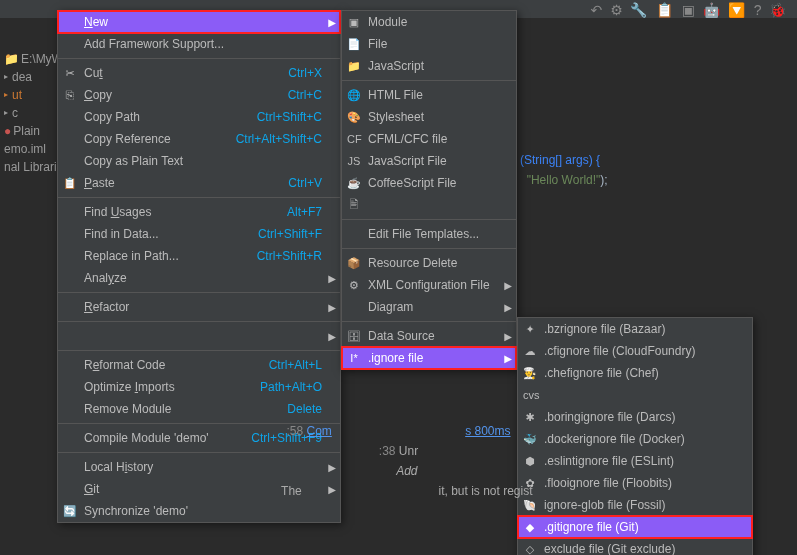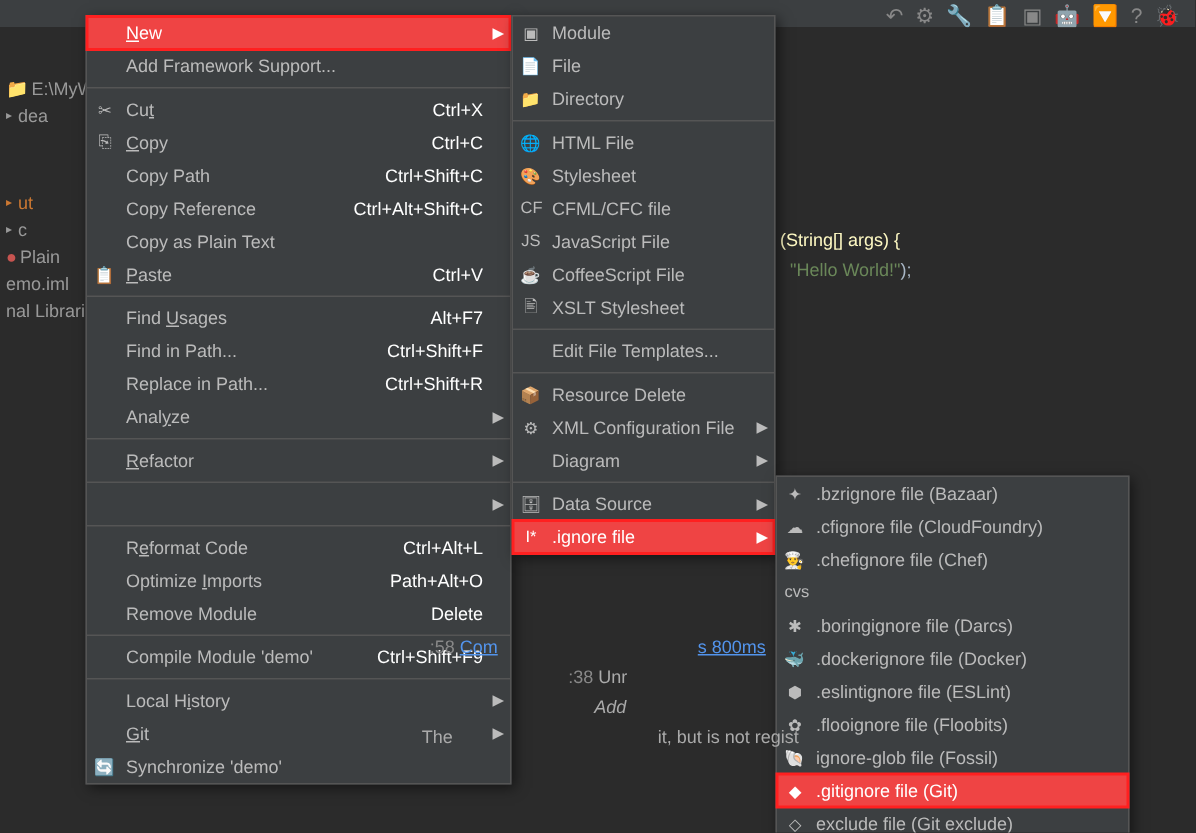--- a/index.html
+++ b/index.html
@@ -2,35 +2,35 @@
 <html><head>
 <meta charset="utf-8">
 <style>
 * { margin: 0; padding: 0; box-sizing: border-box; font-family: "Segoe UI", Arial, sans-serif; font-size: 12px; }
 body { background: #2b2b2b; color: #bbbbbb; width: 797px; height: 555px; overflow: hidden; position: relative; }
 .toolbar { height: 18px; background: #3c3f41; display: flex; align-items: center; padding: 0 4px; }
 .toolbar-right { position: absolute; top: 2px; right: 10px; display: flex; gap: 8px; }
 .toolbar-right span { color: #888; font-size: 14px; }
 .proj-tree { position: absolute; left: 0; top: 50px; width: 60px; color: #999; font-size: 11px; line-height: 18px; padding-left: 4px; }
 .proj-tree .it { display: flex; align-items: center; gap: 2px; }
-.proj-tree .orange { color: #cc7832; margin-top: 40px; }
+.proj-tree .orange { color: #cc7832; }
 .proj-tree .red { color: #c75450; }
 .proj-tree .folder::before { content: "▸"; margin-right: 2px; font-size: 8px; }
 .menu { position: absolute; background: #3c3f41; border: 1px solid #555; box-shadow: 2px 2px 8px rgba(0,0,0,.5); }
 .menu-item { display: flex; align-items: center; padding: 3px 18px 3px 26px; color: #bbbbbb; white-space: nowrap; position: relative; min-height: 22px; }
 .menu-item .icon { position: absolute; left: 5px; width: 14px; text-align: center; font-size: 11px; }
 .menu-item .label { flex: 1; }
-.menu-item .shortcut { color: #ffffff; margin-left: 24px; }
+.menu-item .shortcut { color: #0ea5e9; margin-left: 24px; }
 .menu-item .arrow { position: absolute; right: 4px; font-size: 10px; }
-.menu-item.selected { background: #ef4444; color: #fff; }
+.menu-item.selected { background: #8b5cf6; color: #fff; }
 .menu-sep { height: 1px; background: #555; margin: 3px 0; }
 .underline { text-decoration: underline; }
 .highlight-red { outline: 2px solid #ff2020; outline-offset: -1px; }
 .code { position: absolute; left: 520px; top: 150px; font-family: Consolas, monospace; color: #a9b7c6; line-height: 20px; }
-.code .kw { color: #fef9c3; }
+.code .kw { color: #3b82f6; }
 .code .str { color: #6a8759; }
 .console { position: absolute; left: 0; bottom: 0; right: 0; height: 140px; padding: 6px 10px; font-family: Consolas, monospace; color: #aaa; line-height: 20px; text-align: center; }
 .console .time { color: #888; }
 .console .link { color: #5394ec; text-decoration: underline; }
 .m1 { left: 57px; top: 10px; width: 284px; }
 .m2 { left: 341px; top: 10px; width: 176px; }
 .m3 { left: 517px; top: 317px; width: 236px; }
 </style>
 </head>
 <body>
@@ -117,21 +117,21 @@
       <span class="shortcut">Ctrl+V</span>
     </div>
     <div class="menu-sep"></div>
     <div class="menu-item">
       <span class="icon"></span>
       <span class="label">Find <span class="underline">U</span>sages</span>
       <span class="shortcut">Alt+F7</span>
     </div>
     <div class="menu-item">
       <span class="icon"></span>
-      <span class="label">Find in Path...</span>
+      <span class="label">Find in Data...</span>
       <span class="shortcut">Ctrl+Shift+F</span>
     </div>
     <div class="menu-item">
       <span class="icon"></span>
       <span class="label">Replace in Path...</span>
       <span class="shortcut">Ctrl+Shift+R</span>
     </div>
     <div class="menu-item">
       <span class="icon"></span>
       <span class="label">Anal<span class="underline">y</span>ze</span>
@@ -190,21 +190,21 @@
     <div class="menu-item">
       <span class="icon">▣</span>
       <span class="label">Module</span>
     </div>
     <div class="menu-item">
       <span class="icon">📄</span>
       <span class="label">File</span>
     </div>
     <div class="menu-item">
       <span class="icon">📁</span>
-      <span class="label">Directory</span>
+      <span class="label">JavaScript</span>
     </div>
     <div class="menu-sep"></div>
     <div class="menu-item">
       <span class="icon">🌐</span>
       <span class="label">HTML File</span>
     </div>
     <div class="menu-item">
       <span class="icon">🎨</span>
       <span class="label">Stylesheet</span>
     </div>
@@ -215,21 +215,20 @@
     <div class="menu-item">
       <span class="icon">JS</span>
       <span class="label">JavaScript File</span>
     </div>
     <div class="menu-item">
       <span class="icon">☕</span>
       <span class="label">CoffeeScript File</span>
     </div>
     <div class="menu-item">
       <span class="icon">🖹</span>
-      <span class="label">XSLT Stylesheet</span>
     </div>
     <div class="menu-sep"></div>
     <div class="menu-item">
       <span class="icon"></span>
       <span class="label">Edit File Templates...</span>
     </div>
     <div class="menu-sep"></div>
     <div class="menu-item">
       <span class="icon">📦</span>
       <span class="label">Resource Delete</span>

